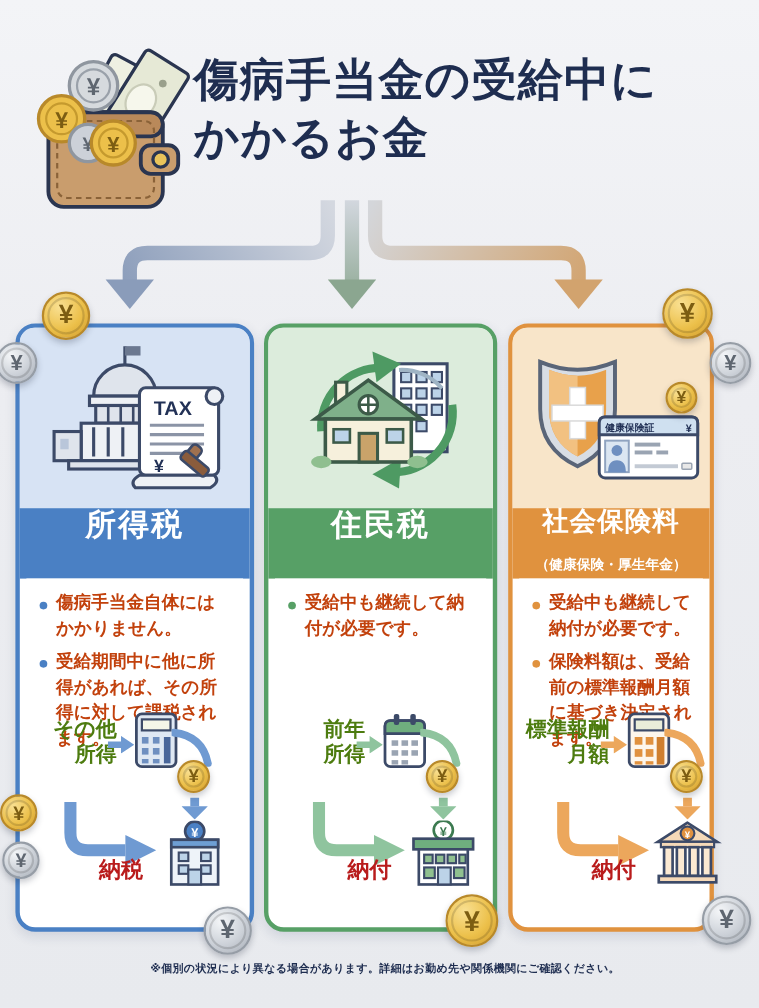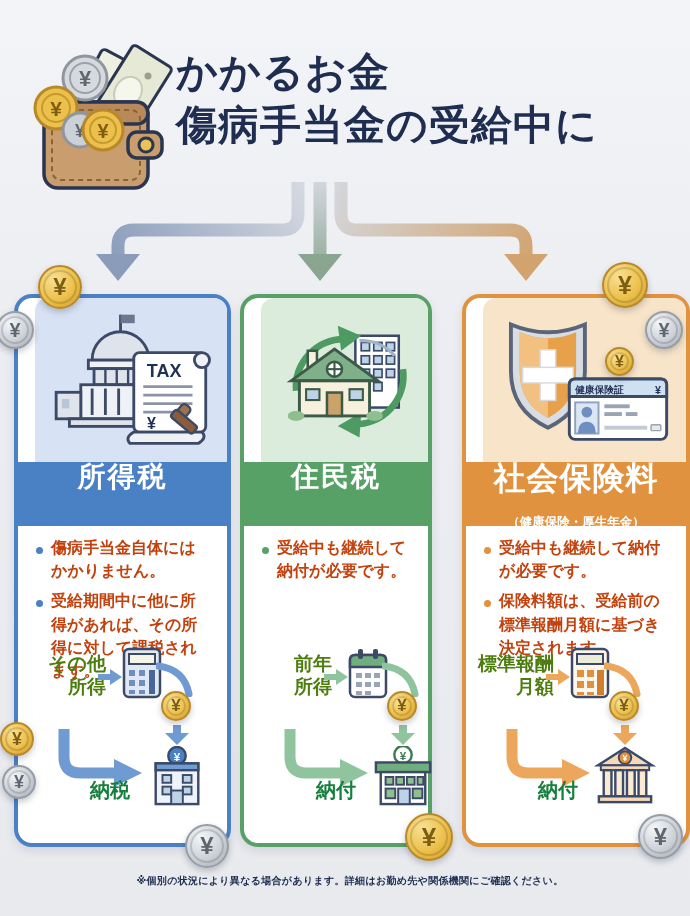--- a/index.html
+++ b/index.html
@@ -20,34 +20,34 @@
   }
   
   .branch-arrows { position:absolute; left:0; top:180px; width:690px; height:110px; }
   
   .card {
     position:absolute; top:294px; height:553px;
     background:#fff; border:4px solid var(--accent); border-radius:18px;
     box-shadow:0 4px 10px rgba(40,60,100,.12);
   }
   .card.blue   { --accent:#4a80c4; --tint:#d7e3f4; --arrow:#6f9ad2; left:14px;  width:217px; }
-  .card.green  { --accent:#57a066; --tint:#dcecdc; --arrow:#8fc49e; left:240px; width:192px; }
-  .card.orange { --accent:#e0923e; --tint:#f8e5c9; --arrow:#eca75c; left:462px; width:228px; }
+  .card.green  { --accent:#57a066; --tint:#dcecdc; --arrow:#8fc49e; left:240px; width:212px; }
+  .card.orange { --accent:#e0923e; --tint:#f8e5c9; --arrow:#eca75c; left:462px; width:187px; }
   .icon-area {
-    position:absolute; left:17px; top:0; right:0; height:164px;
+    position:absolute; left:0; top:0; right:0; height:164px;
     background:var(--tint); border-radius:13px 13px 0 0;
-    display:flex; align-items:center; justify-content:flex-start;
+    display:flex; align-items:center; justify-content:center;
   }
   .band {
     position:absolute; left:0; top:164px; right:0; height:64px;
     background:var(--accent); color:#fff; text-align:center;
     display:flex; flex-direction:column; align-items:center; justify-content:flex-start;
   }
   .band .band-title { font-size:28px; font-weight:700; letter-spacing:2px; line-height:1.05; }
-  .band.two-line .band-title { font-size:32px; letter-spacing:1px; }
+  .band.two-line .band-title { font-size:24px; letter-spacing:1px; }
   .band .band-sub { font-size:12.5px; font-weight:700; margin-top:18px; }
   .card-body { position:absolute; left:6px; right:6px; top:228px; bottom:6px;
     background:#fff; border-radius:0 0 12px 12px; }
   ul.bullets { list-style:none; padding:12px 10px 0 12px; }
   ul.bullets li {
     position:relative; padding-left:15px; margin-bottom:7px;
     font-size:16px; font-weight:700; color:#c2410c; line-height:1.45;
     word-break:break-all;
     font-family:Liberation Mono, monospace;
   }
@@ -62,21 +62,21 @@
     font-size:19px; font-weight:700; color:#4d7c0f; line-height:1.2;
   }
   .arrow-right { position:absolute; left:74px; top:24px; width:24px; height:16px; color:var(--arrow); }
   .mid-icon { position:absolute; left:98px; top:2px; width:40px; height:52px; }
   .curve-arrow { position:absolute; left:132px; top:16px; width:38px; height:36px; color:var(--arrow); }
   .down-arrow { position:absolute; left:141px; top:80px; width:24px; height:20px; color:var(--arrow); }
   .building-icon { position:absolute; left:121px; top:101px; width:64px; height:60px; }
   .elbow-arrow { position:absolute; left:0; top:84px; width:130px; height:62px; color:var(--arrow); }
   .flow-action {
     position:absolute; left:50px; top:132px; width:72px; text-align:center;
-    font-size:20px; font-weight:700; color:#15803d;
+    font-size:20px; font-weight:700; color:#b91c1c;
   }
   
   .coin {
     position:absolute; border-radius:50%; display:flex; align-items:center; justify-content:center;
     font-weight:700; z-index:30; box-shadow:0 3px 6px rgba(30,40,60,.25);
   }
   .coin::after { content:""; position:absolute; inset:3px; border-radius:50%; border:2px solid rgba(0,0,0,.14); }
   .coin.gold {
     background:radial-gradient(circle at 35% 30%, #f9e092 0%, #ecc04a 55%, #cf9a2c 100%);
     border:2.5px solid #b8892a; color:#7c5d12;
@@ -124,22 +124,22 @@
       <text x="46" y="90" font-size="21" fill="#7c5d12">¥</text>
       <circle cx="70" cy="104" r="17" fill="#ccd1d8" stroke="#8f969f" stroke-width="3"></circle>
       <text x="70" y="111" font-size="18" fill="#5e6670">¥</text>
       <circle cx="93" cy="104" r="20" fill="#ecc04a" stroke="#b8892a" stroke-width="3"></circle>
       <circle cx="93" cy="104" r="13" fill="none" stroke="#c59a2e" stroke-width="2"></circle>
       <text x="93" y="112" font-size="20" fill="#7c5d12">¥</text>
     </g>
   </svg>
 
   <div class="page-title">
+    <div>傷病手当金の受給中に</div>
     <div>かかるお金</div>
-    <div>傷病手当金の受給中に</div>
   </div>
 
   <svg class="branch-arrows" viewBox="0 0 690 110">
     <defs>
       <linearGradient id="gL" x1="298" y1="0" x2="118" y2="100" gradientUnits="userSpaceOnUse">
         <stop offset="0" stop-color="#d4d8e0"></stop>
           <stop offset="1" stop-color="#8a9cba"></stop>
       </linearGradient>
       <linearGradient id="gC" x1="320" y1="0" x2="320" y2="100" gradientUnits="userSpaceOnUse">
         <stop offset="0" stop-color="#d4d8e0"></stop>

